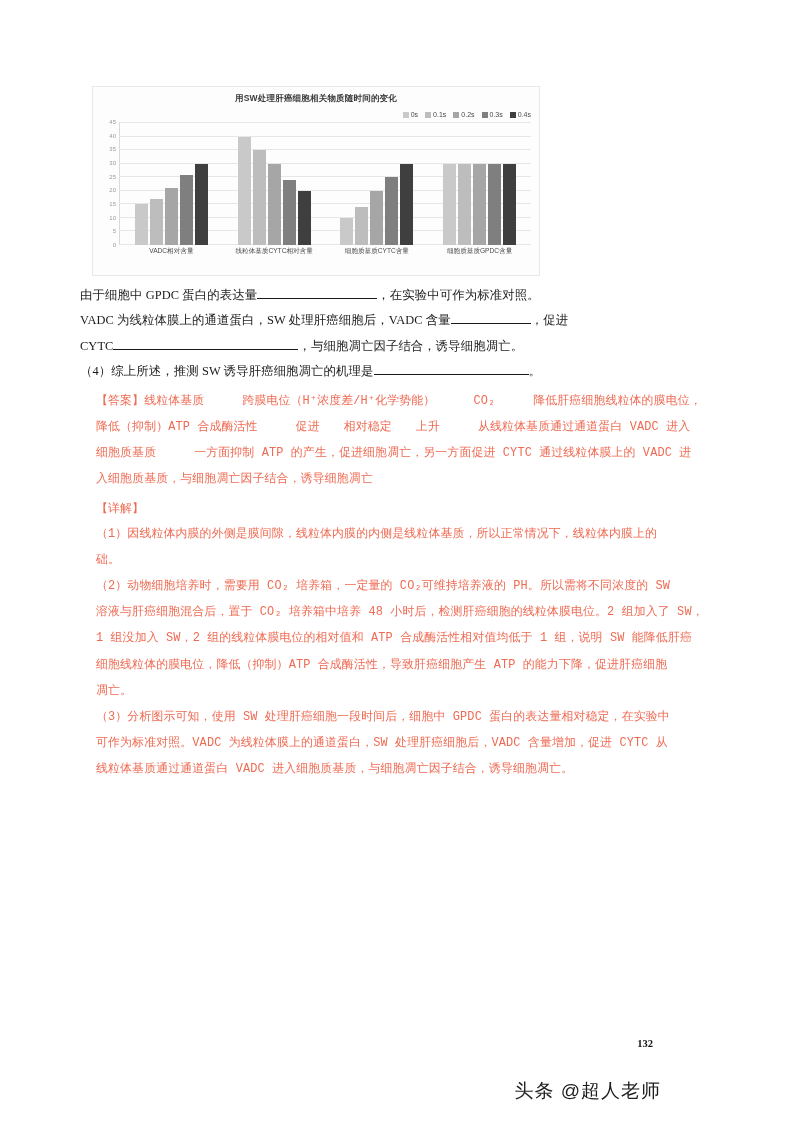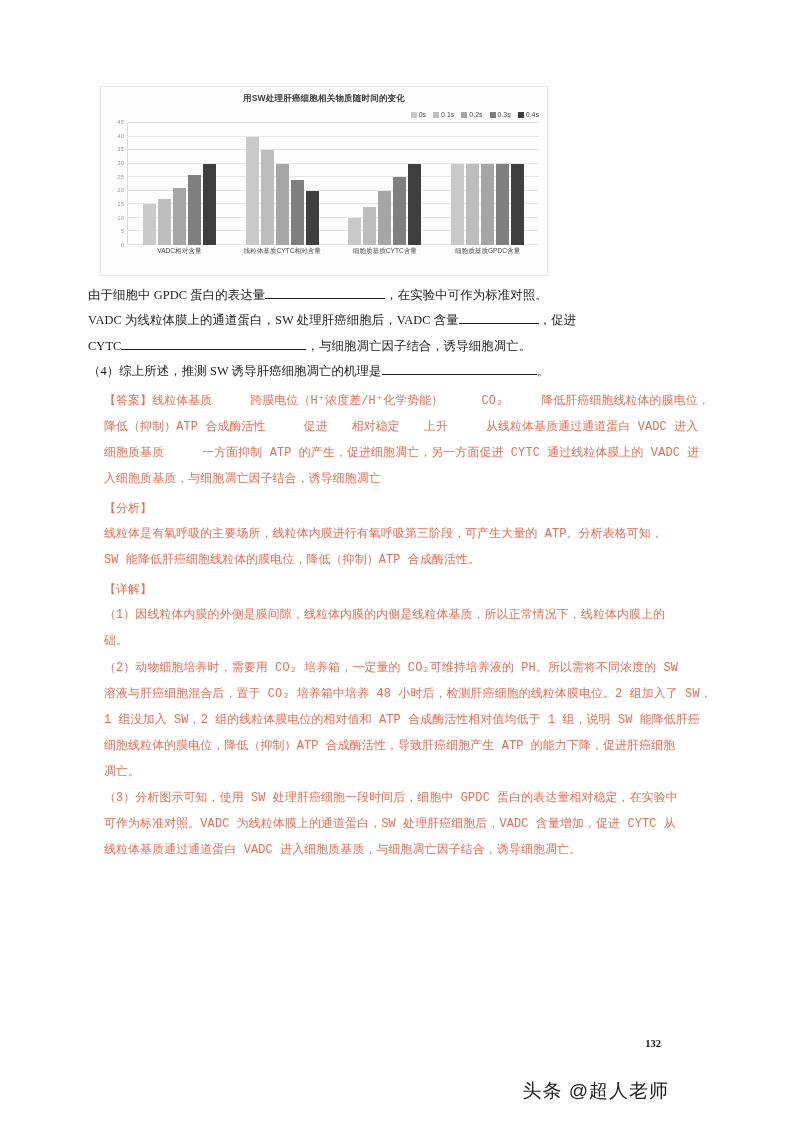--- a/index.html
+++ b/index.html
@@ -10,21 +10,21 @@
   body {
     width: 794px;
     height: 1123px;
     position: relative;
     font-family: "Liberation Serif", "DejaVu Serif", serif;
     overflow: hidden;
   }
 
   .page {
     position: absolute;
-    left: 16px; top: 0;
+    left: 8px; top: 0;
     width: 715px;
     height: 1123px;
     background: #fff;
     border-radius: 24px;
   }
 
   
   .chart-figure {
     position: absolute;
     left: 84px;
@@ -324,25 +324,20 @@
     <div class="red-block sec-red">
       <p class="para"><span>【答案】</span><span>线粒体基质</span><span class="gap-m"></span><span>跨膜电位（H⁺浓度差/H⁺化学势能）</span><span class="gap-m"></span><span>CO₂</span><span class="gap-m"></span><span>降低肝癌细胞线粒体的膜电位，</span></p>
 
       <p class="para"><span>降低（抑制）ATP 合成酶活性</span><span class="gap-m"></span><span>促进</span><span class="gap-s"></span><span>相对稳定</span><span class="gap-s"></span><span>上升</span><span class="gap-m"></span><span>从线粒体基质通过通道蛋白 VADC 进入</span></p>
 
       <p class="para"><span>细胞质基质</span><span class="gap-m"></span><span>一方面抑制 ATP 的产生，促进细胞凋亡，另一方面促进 CYTC 通过线粒体膜上的 VADC 进</span></p>
 
       <p class="para">入细胞质基质，与细胞凋亡因子结合，诱导细胞凋亡</p>
     </div>
 
-    <div class="red-block">
-      <p class="tag">【分析】</p>
-      <p class="para">线粒体是有氧呼吸的主要场所，线粒体内膜进行有氧呼吸第三阶段，可产生大量的 ATP。分析表格可知，</p>
-      <p class="para">SW 能降低肝癌细胞线粒体的膜电位，降低（抑制）ATP 合成酶活性。</p>
-    </div>
 
     <div class="red-block">
       <p class="tag">【详解】</p>
       <p class="para">（1）因线粒体内膜的外侧是膜间隙，线粒体内膜的内侧是线粒体基质，所以正常情况下，线粒体内膜上的</p>
       <p class="para">础。</p>
       <p class="para">（2）动物细胞培养时，需要用 CO₂ 培养箱，一定量的 CO₂可维持培养液的 PH。所以需将不同浓度的 SW</p>
       <p class="para">溶液与肝癌细胞混合后，置于 CO₂ 培养箱中培养 48 小时后，检测肝癌细胞的线粒体膜电位。2 组加入了 SW，</p>
       <p class="para">1 组没加入 SW，2 组的线粒体膜电位的相对值和 ATP 合成酶活性相对值均低于 1 组，说明 SW 能降低肝癌</p>
       <p class="para">细胞线粒体的膜电位，降低（抑制）ATP 合成酶活性，导致肝癌细胞产生 ATP 的能力下降，促进肝癌细胞</p>
       <p class="para">凋亡。</p>

